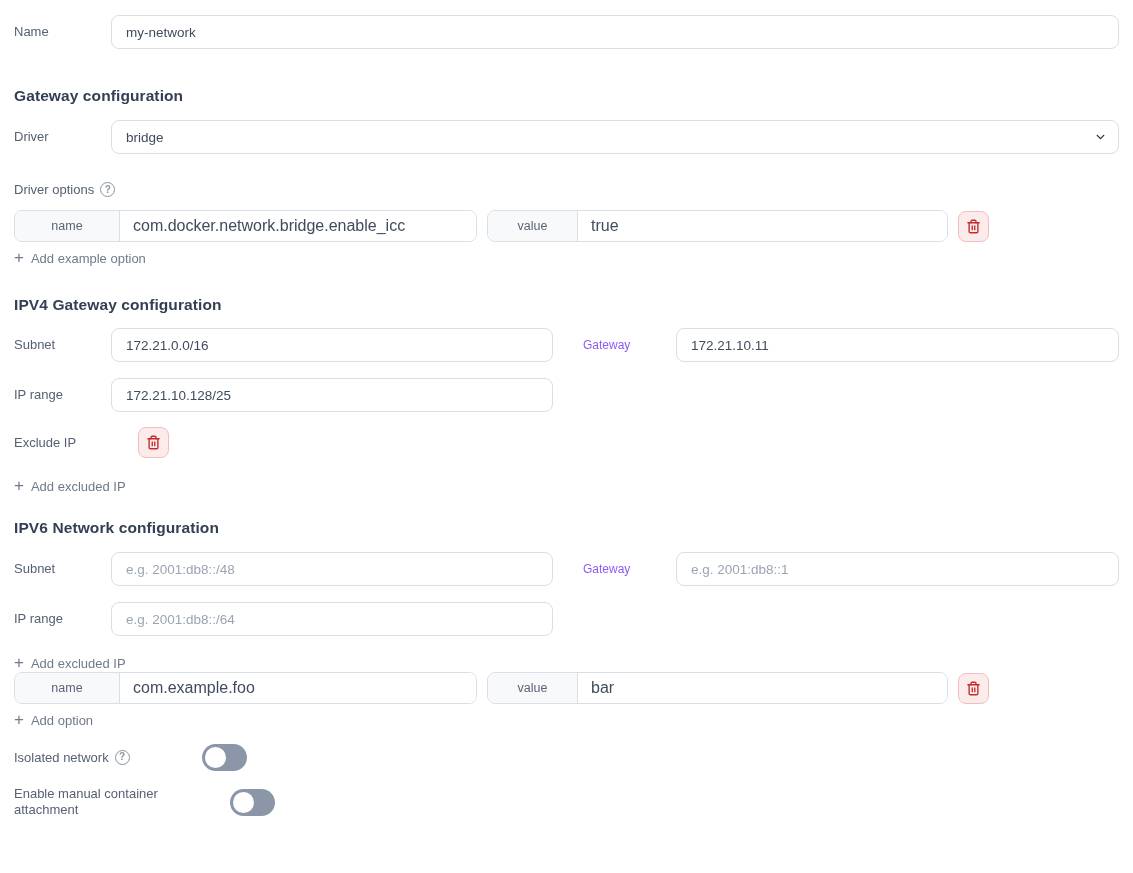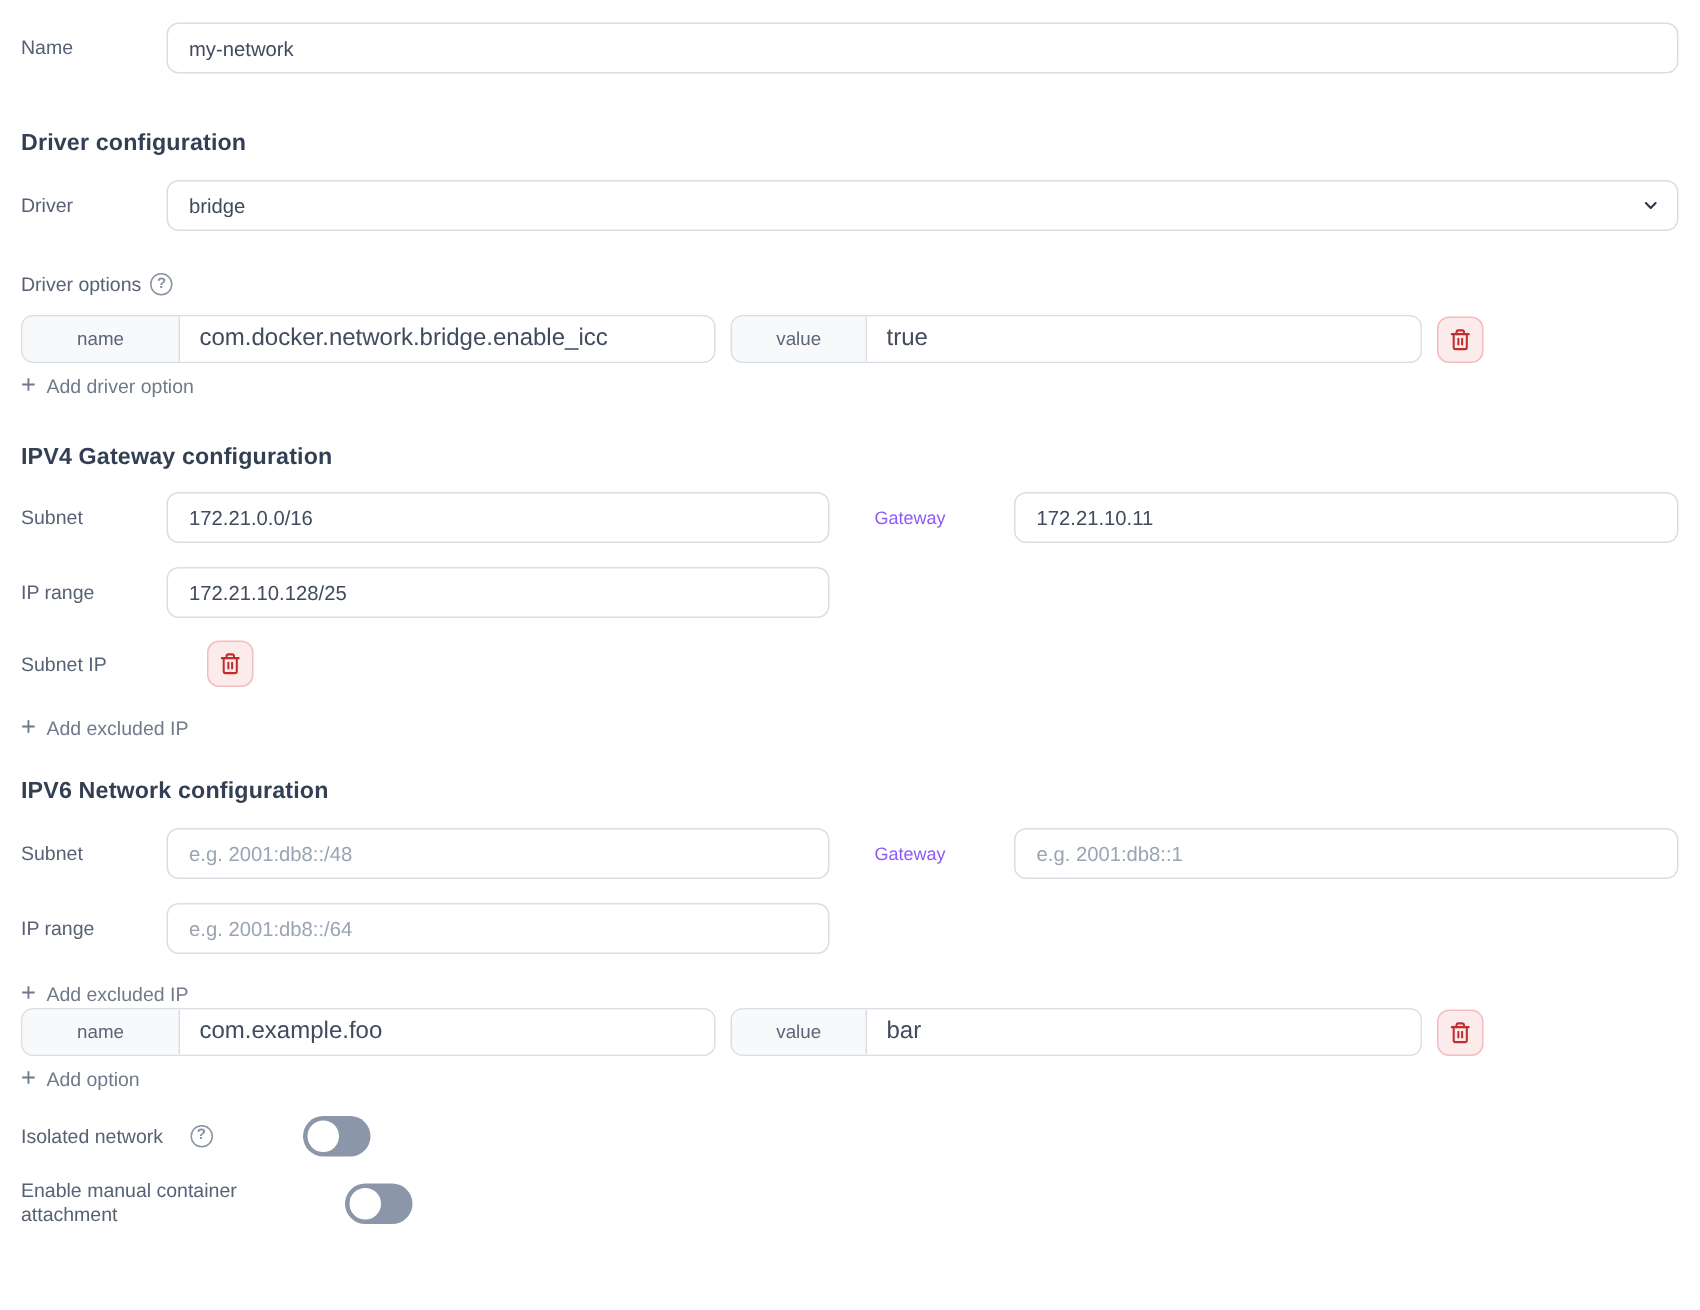--- a/index.html
+++ b/index.html
@@ -154,21 +154,21 @@
     font-weight: 700;
     display: inline-flex;
     align-items: center;
     justify-content: center;
     cursor: pointer;
     flex: 0 0 15px;
   }
 
   
   .toggle-row { display: flex; align-items: center; }
-  .toggle-row .field-label { flex: 0 0 188px; display: flex; gap: 18px; }
+  .toggle-row .field-label { flex: 0 0 188px; display: flex; gap: 6px; }
   .toggle-row.two-line .field-label { display: block; width: 160px; }
   .toggle {
     width: 45px; height: 27px;
     background: #8b96a8;
     border-radius: 14px;
     border: none;
     position: relative;
     cursor: pointer;
     flex: 0 0 45px;
   }
@@ -192,21 +192,21 @@
 
 <div class="page">
 
   
   <div class="form-row">
     <label class="field-label">Name</label>
     <input class="txt grow" type="text" value="my-network" style="">
   </div>
 
   
-  <h3 class="section-heading mt-driver">Driver configuration</h3>
+  <h3 class="section-heading mt-driver">Gateway configuration</h3>
 
   <div class="form-row">
     <label class="field-label">Driver</label>
     <div class="select-wrap grow">
       <select>
         <option>bridge</option>
       </select>
       <span class="chev">
         <svg viewBox="0 0 24 24" width="13" height="13" fill="none" stroke="#2d3748" stroke-width="2.6" stroke-linecap="round" stroke-linejoin="round">
             <polyline points="6 9 12 15 18 9"></polyline>
@@ -237,40 +237,40 @@
             <path d="M8 6V4a2 2 0 0 1 2-2h4a2 2 0 0 1 2 2v2"></path>
             <line x1="10" y1="11" x2="10" y2="17"></line>
             <line x1="14" y1="11" x2="14" y2="17"></line>
           </svg>
       </span>
     </button>
   </div>
 
   <button class="add-link">
     <span class="plus">+</span>
-    <span>Add driver option</span>
+    <span>Add example option</span>
   </button>
 
   
   <h3 class="section-heading mt-ipv4">IPV4 Gateway configuration</h3>
 
   <div class="form-row row-gap16">
     <label class="field-label">Subnet</label>
     <input class="txt w442" type="text" value="172.21.0.0/16" style="">
     <label class="field-label-right">Gateway</label>
     <input class="txt grow" type="text" value="172.21.10.11" style="">
   </div>
 
   <div class="form-row row-gap15">
     <label class="field-label">IP range</label>
     <input class="txt w442" type="text" value="172.21.10.128/25" style="">
   </div>
 
   <div class="form-row row-gap19">
-    <label class="field-label">Subnet IP</label>
+    <label class="field-label">Exclude IP</label>
     <button class="trash-btn ml27">
       <span style="display:flex">
         <svg viewBox="0 0 24 24" width="15" height="15" fill="none" stroke="currentColor" stroke-width="2.2" stroke-linecap="round" stroke-linejoin="round">
             <path d="M3 6h18"></path>
             <path d="M19 6v14a2 2 0 0 1-2 2H7a2 2 0 0 1-2-2V6"></path>
             <path d="M8 6V4a2 2 0 0 1 2-2h4a2 2 0 0 1 2 2v2"></path>
             <line x1="10" y1="11" x2="10" y2="17"></line>
             <line x1="14" y1="11" x2="14" y2="17"></line>
           </svg>
       </span>

